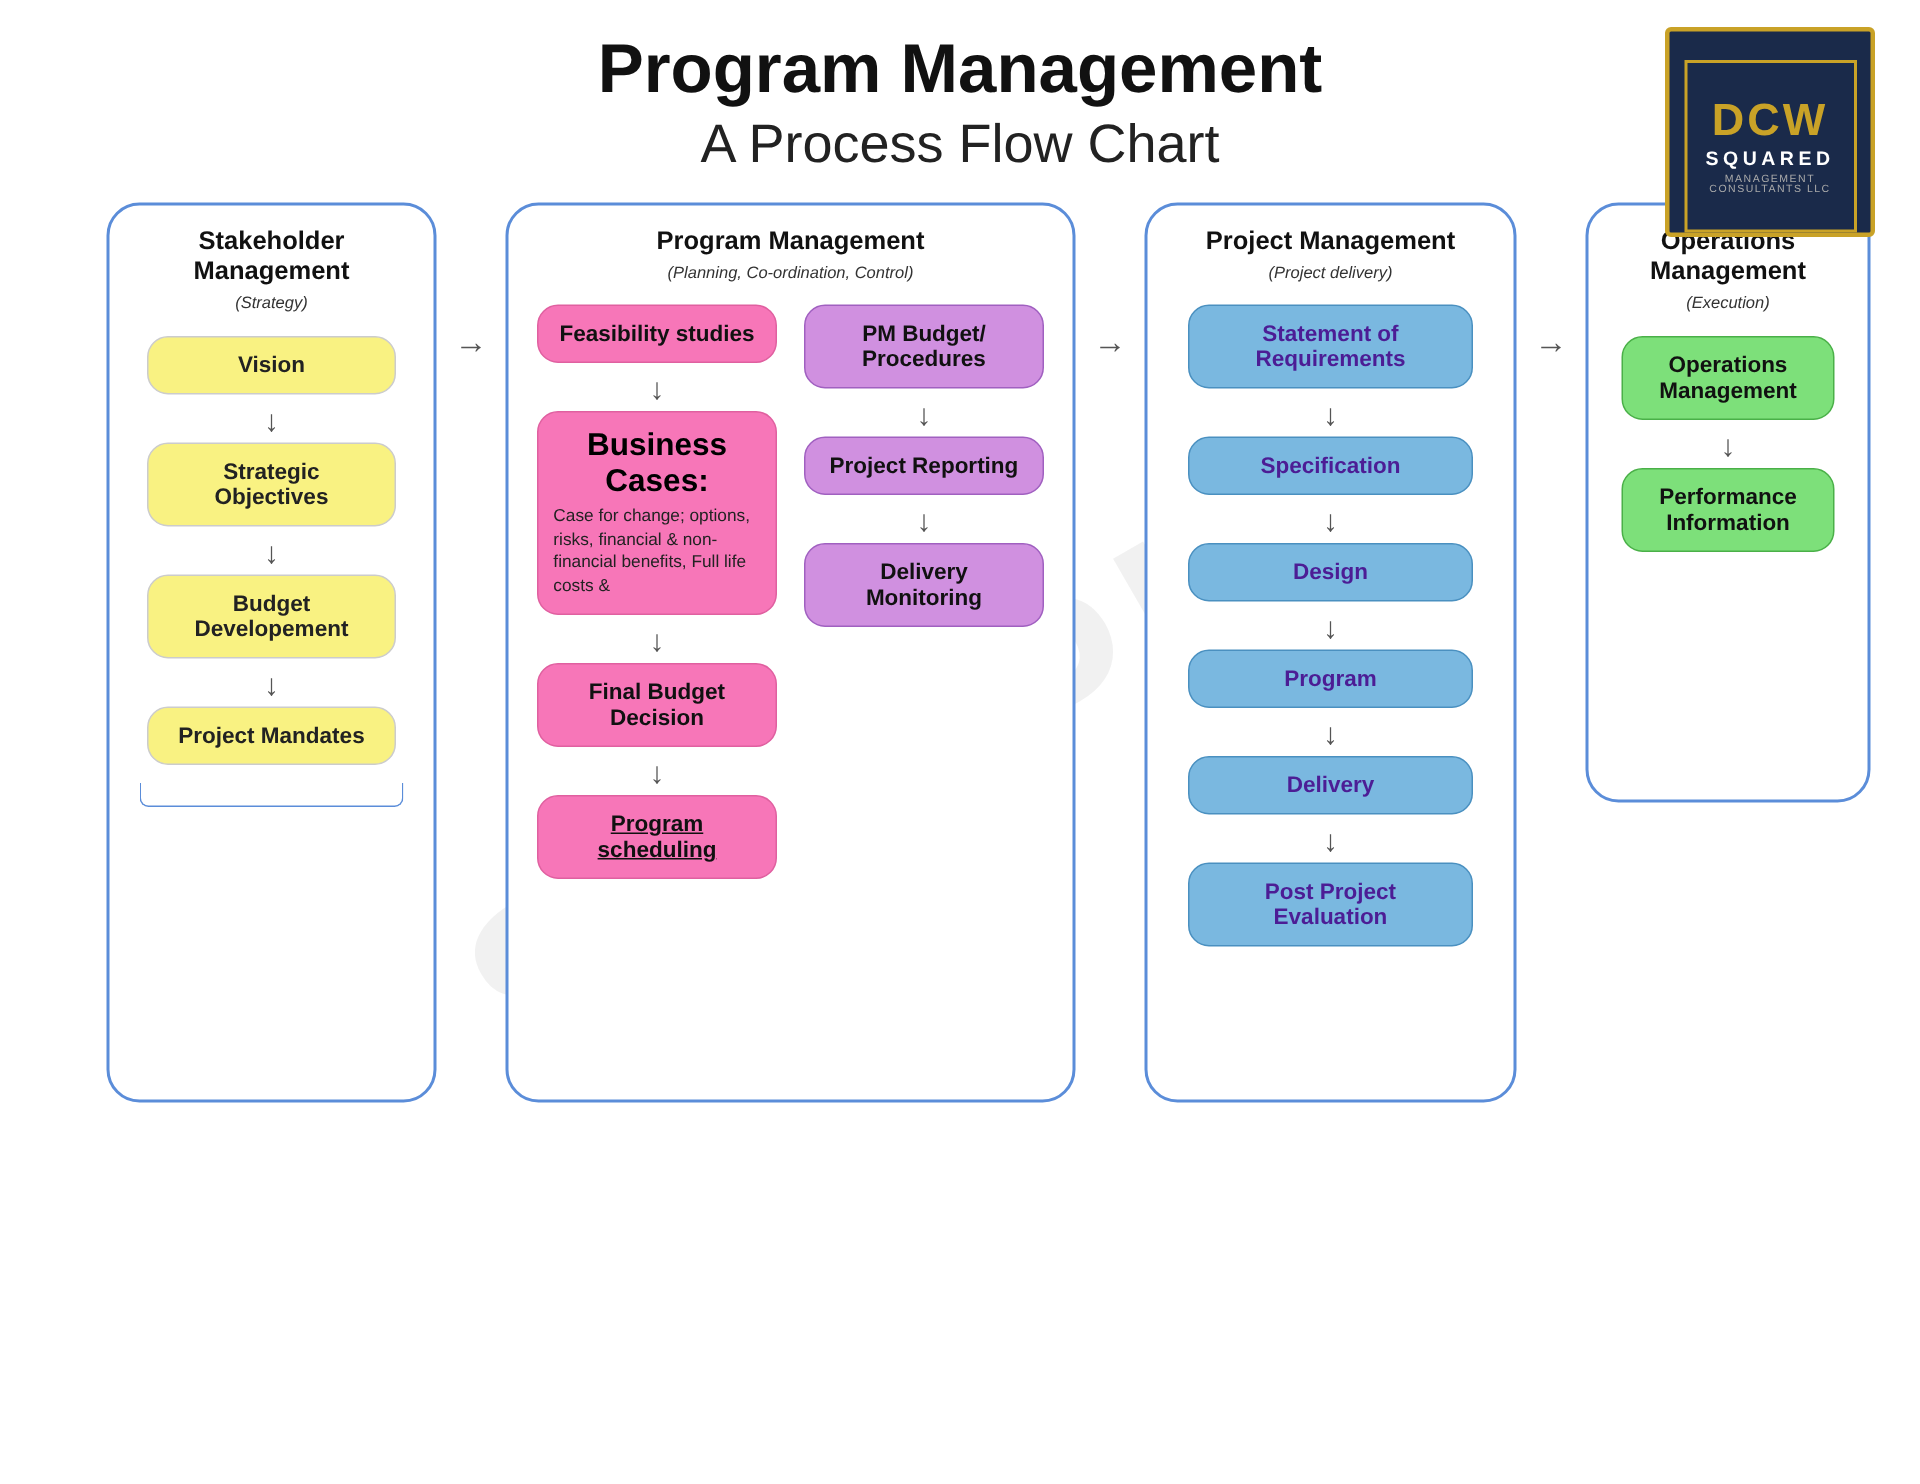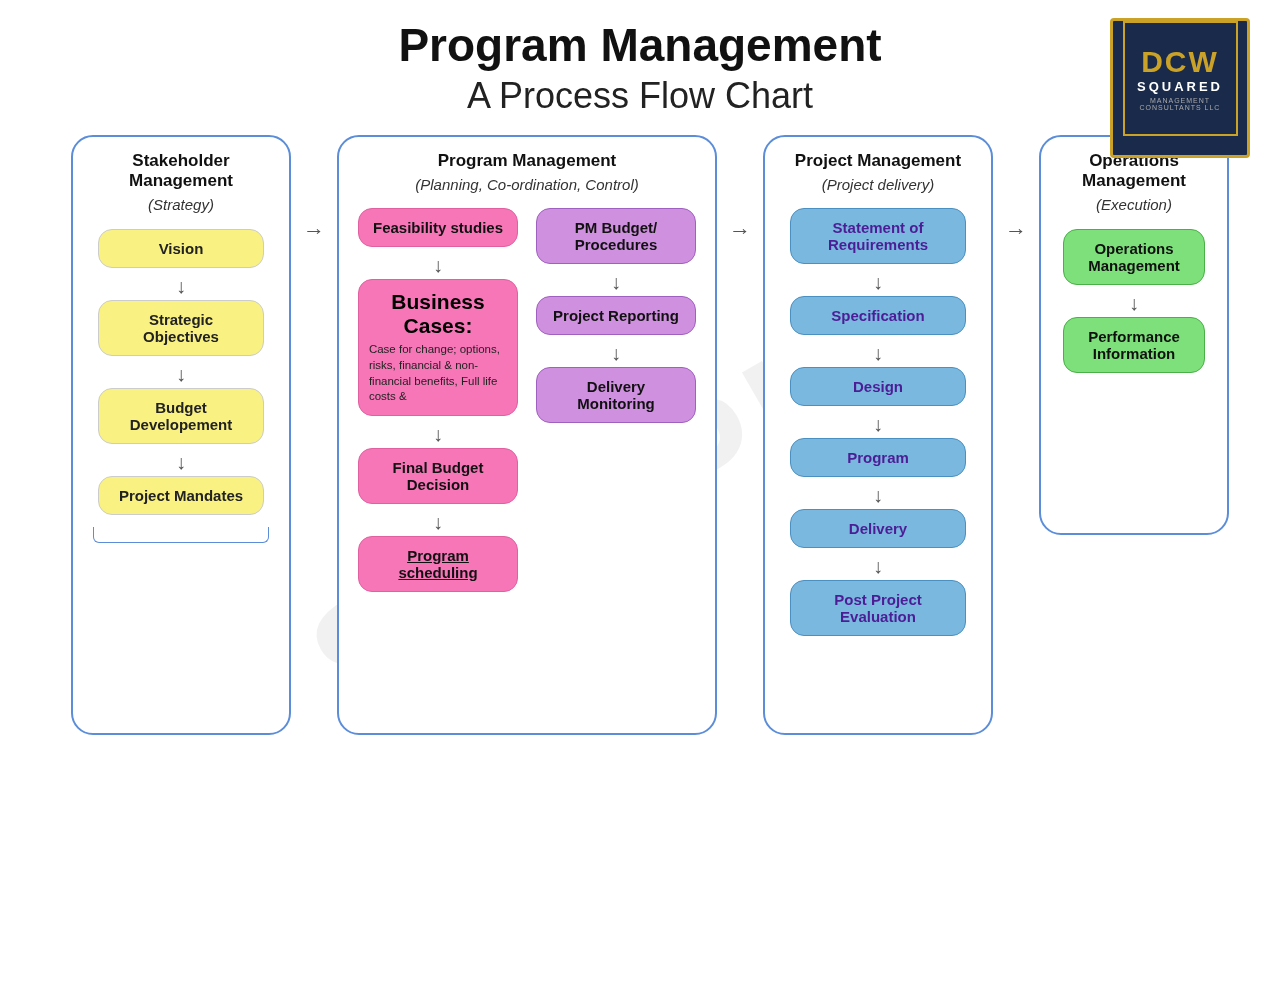--- a/index.html
+++ b/index.html
@@ -62,21 +62,21 @@
       top: 18px;
       right: 30px;
       width: 140px;
       height: 140px;
       background: #1a2a4a;
       border: 3px solid #c9a227;
       border-radius: 4px;
       display: flex;
       flex-direction: column;
       align-items: center;
-      justify-content: flex-start;
+      justify-content: flex-end;
       z-index: 10;
     }
 
     .logo-inner-border {
       border: 2.5px solid #c9a227;
       width: 115px;
       height: 115px;
       display: flex;
       flex-direction: column;
       align-items: center;
@@ -126,35 +126,35 @@
       padding: 14px 10px 14px 10px;
       display: flex;
       flex-direction: column;
       align-items: center;
       background: #fff;
       position: relative;
     }
 
     .col-stakeholder { width: 220px; min-height: 600px; }
     .col-program { width: 380px; min-height: 600px; }
-    .col-project { width: 230px; min-height: 600px; }
+    .col-project { width: 248px; min-height: 600px; }
     .col-operations { width: 190px; min-height: 400px; }
 
     .col-header {
       font-weight: bold;
       font-size: 17px;
       text-align: center;
       color: #111;
       margin-bottom: 4px;
       line-height: 1.2;
     }
 
     .col-subheader {
       font-style: italic;
-      font-size: 15px;
+      font-size: 11px;
       color: #333;
       text-align: right;
       margin-bottom: 14px;
       line-height: 1.3;
     }
 
     
     .node {
       border-radius: 14px;
       padding: 10px 14px;

